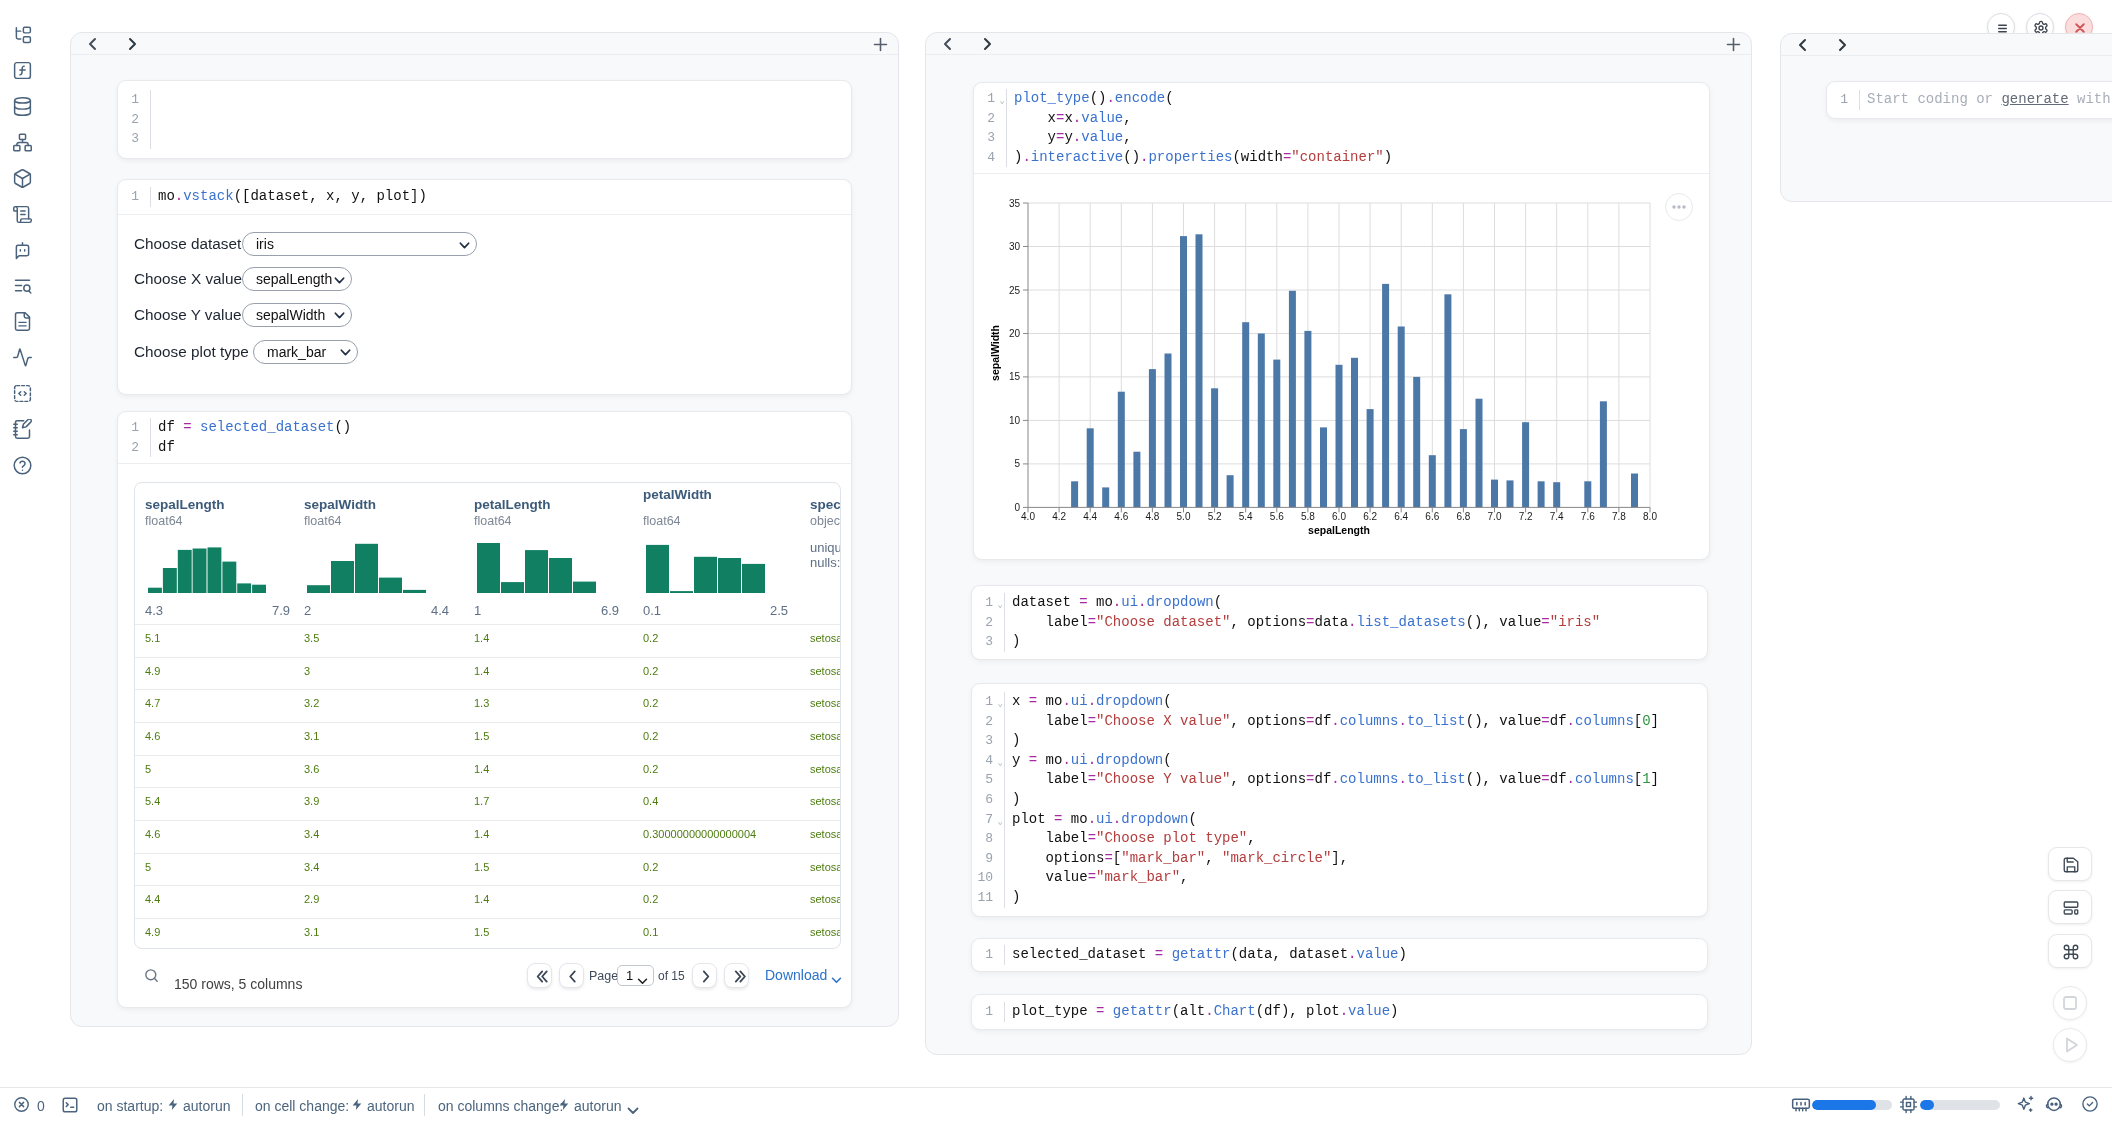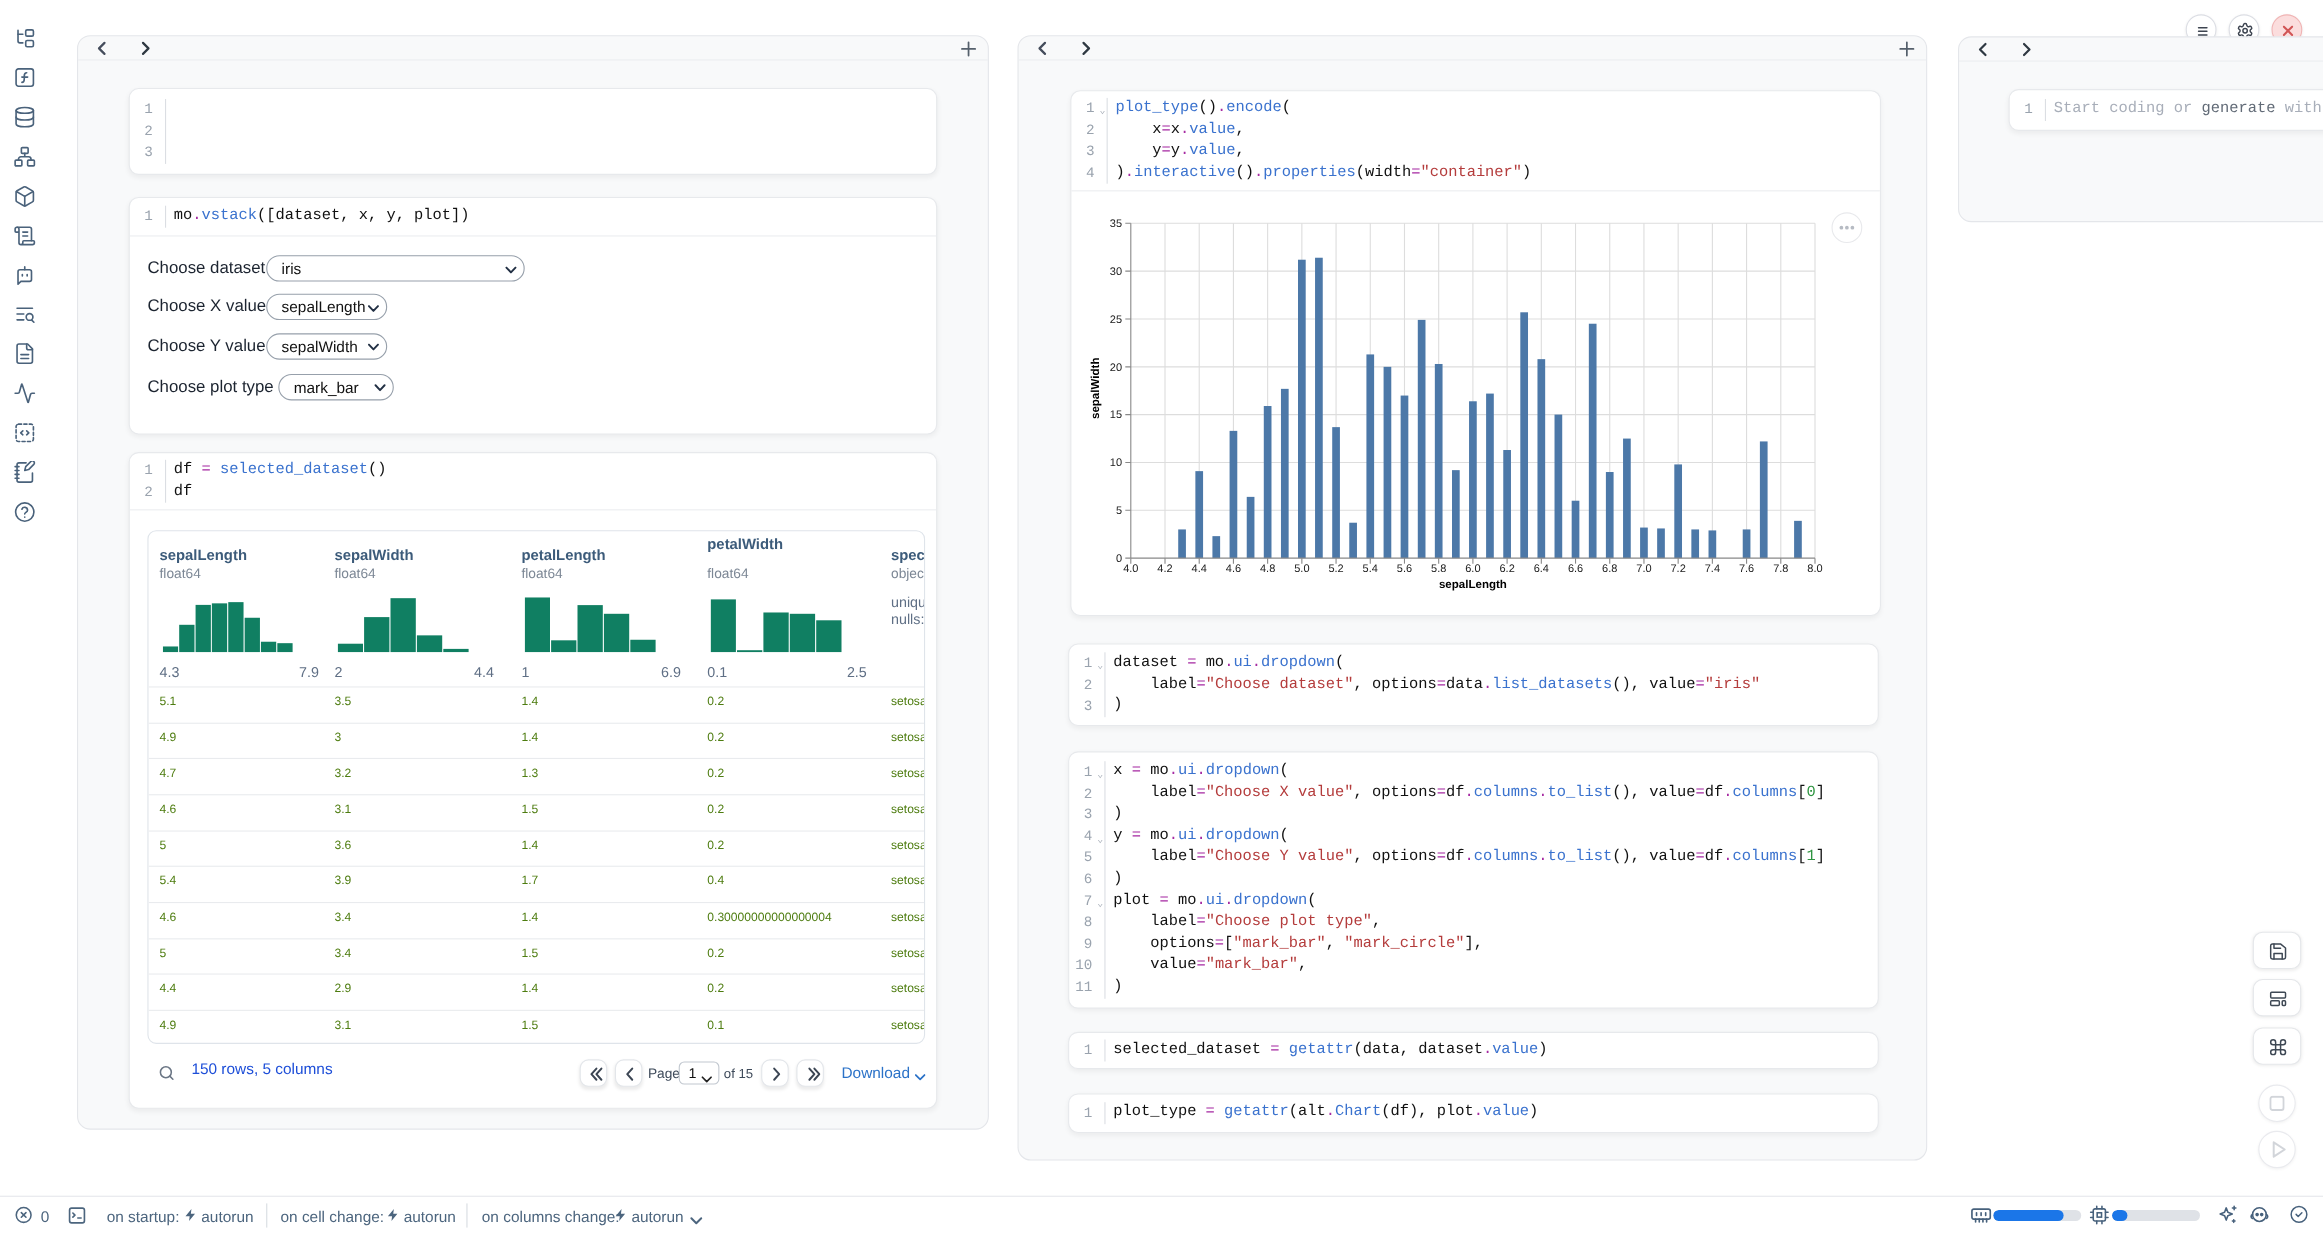--- a/index.html
+++ b/index.html
@@ -308,21 +308,21 @@
             <div class="tv" style="left:169px;top:442.9px">3.1</div>
             <div class="tv" style="left:339px;top:442.9px">1.5</div>
             <div class="tv" style="left:508px;top:442.9px">0.1</div>
             <div class="tv" style="left:675px;top:442.9px">setosa</div>
           </div>
         </div>
         <div style="position:absolute;left:25px;top:555px"><svg width="17" height="17" viewBox="0 0 24 24" fill="none" stroke="#6b7685" stroke-width="2" stroke-linecap="round">
             <circle cx="11" cy="11" r="7"></circle>
             <path d="m20 20-4-4"></path>
           </svg></div>
-        <div class="ftxt" style="left:56px;top:551px;font-size:14px;color:#1d4ed8">150 rows, 5 columns</div>
+        <div class="ftxt" style="left:56px;top:564px;font-size:14px;color:#404040">150 rows, 5 columns</div>
         <div class="pgbtn" style="left:409px;top:551px">
           <svg width="17" height="17" viewBox="0 0 15 15" fill="none" stroke="#3c4654" stroke-width="1.6" stroke-linecap="round" stroke-linejoin="round">
             <path d="M9 3 5 7.5 9 12M13 3 9 7.5 13 12"></path>
           </svg>
         </div>
         <div class="pgbtn" style="left:441px;top:551px">
           <svg width="17" height="17" viewBox="0 0 15 15" fill="none" stroke="#3c4654" stroke-width="1.6" stroke-linecap="round" stroke-linejoin="round">
             <path d="M9.5 3 5.5 7.5 9.5 12"></path>
           </svg>
         </div>
@@ -555,21 +555,21 @@
           </svg></span>
         <span class="pbtn" style="left:54px;top:4px"><svg width="14" height="14" viewBox="0 0 14 14" fill="none">
             <path d="M5 2 L10 7 L5 12" stroke="#2f3942" stroke-width="2" stroke-linecap="round" stroke-linejoin="round"></path>
           </svg></span>
       </div>
       <div class="cell" style="left:45px;top:47px;width:400px">
         <div class="crow" style="padding:8px 0">
           <div class="gut">
             <div class="gl">1</div>
           </div>
-          <pre class="code" style="color:#a8aeb9"><div class="cl">Start coding or <span style="color:#626b77">generate</span> with AI</div></pre>
+          <pre class="code" style="color:#a8aeb9"><div class="cl">Start coding or <span style="text-decoration:underline;color:#626b77">generate</span> with AI</div></pre>
         </div>
       </div>
     </div>
 <div class="fbtn" style="left:2048px;top:847px">
       <svg style="position:absolute;left:13px;top:7.5px" width="18" height="18" viewBox="0 0 24 24" fill="none" stroke="#3e4854" stroke-width="1.8" stroke-linecap="round" stroke-linejoin="round">
         <path d="M15.2 3H5a2 2 0 0 0-2 2v14a2 2 0 0 0 2 2h14a2 2 0 0 0 2-2V7.8Z"></path>
         <path d="M17 21v-6.5H7V21"></path>
         <path d="M7 3v5h8"></path>
       </svg>
     </div>

